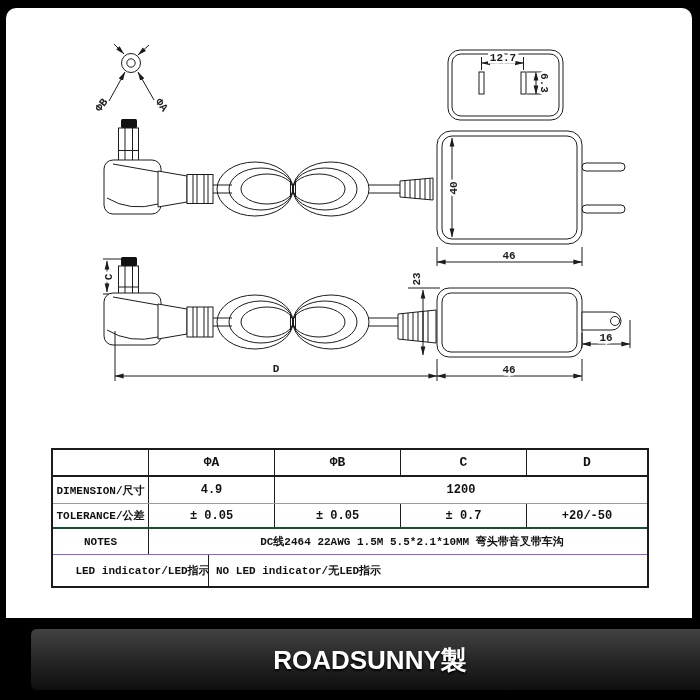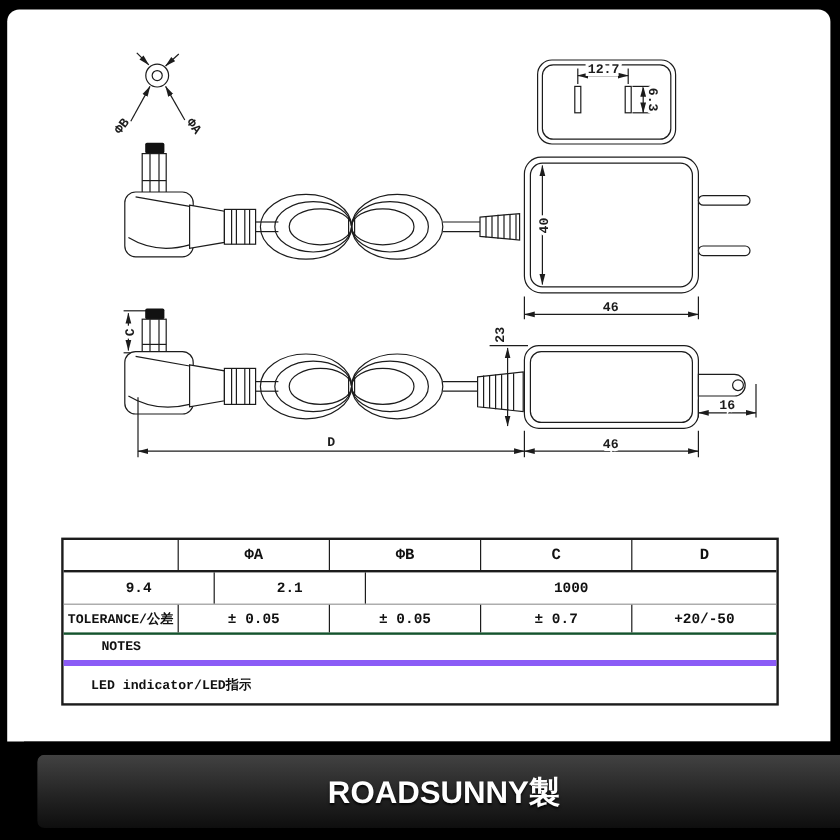--- a/index.html
+++ b/index.html
@@ -21,21 +21,21 @@
        color:#111;box-sizing:border-box;}
   .trow{display:flex;align-items:stretch;box-sizing:border-box;}
   .trow .c{display:flex;align-items:center;justify-content:center;
        border-right:1px solid #1c1c1c;box-sizing:border-box;white-space:nowrap;overflow:hidden;}
   .trow .c:last-child{border-right:none;}
   .w0{width:96px;} .w1{width:126px;} .w2{width:126px;} .w3{width:126px;} .w4{flex:1;}
   .wled{width:156px;padding-left:24px;} .wspan{flex:1;}
   .r-head{height:27px;border-bottom:2px solid #1c1c1c;font-size:13px;font-weight:bold;}
   .r-dim{height:27px;border-bottom:1px solid #9a9a9a;font-size:12px;font-weight:bold;}
   .r-tol{height:25px;border-bottom:2px solid #14532d;font-size:12px;font-weight:bold;}
-  .r-notes{height:26px;border-bottom:5px solid #8b5cf6;font-size:11px;font-weight:bold;gap:28px;}
+  .r-notes{height:26px;border-bottom:1px solid #8b5cf6;font-size:11px;font-weight:bold;gap:28px;}
   .r-led{height:31px;font-size:11px;font-weight:bold;}
   .lab{font-size:11px;font-weight:bold;}
   .r-led .c.left{justify-content:flex-start;padding-left:7px;}
   
   .footer{position:absolute;left:0;top:618px;width:700px;height:82px;background:#000;margin-left:20px;}
   .panel{position:absolute;left:10px;right:10px;top:10px;bottom:9px;border-radius:7px;
          background:linear-gradient(180deg,#424242 0%,#242424 55%,#0e0e0e 100%);
          border:1px solid #000;display:flex;align-items:center;justify-content:center;gap:9px;}
   .brand{font-weight:900;font-size:26px;line-height:1;color:#fff;
          text-shadow:0 2px 2px rgba(0,0,0,.9);letter-spacing:0;}
@@ -199,36 +199,38 @@
 
 <div class="tbl">
   <div class="trow r-head">
     <div class="c w0 lab"></div>
     <div class="c w1">ΦA</div>
     <div class="c w2">ΦB</div>
     <div class="c w3">C</div>
     <div class="c w4">D</div>
   </div>
   <div class="trow r-dim">
-    <div class="c w1">9.4</div>
-    <div class="c w2">2.1</div>
-    <div class="c w4">1000</div>
+    <div class="c w0 lab">DIMENSION/尺寸</div>
+    <div class="c w1">4.9</div>
+    <div class="c w4">1200</div>
   </div>
   <div class="trow r-tol">
     <div class="c w0 lab">TOLERANCE/公差</div>
     <div class="c w1">± 0.05</div>
     <div class="c w2">± 0.05</div>
     <div class="c w3">± 0.7</div>
     <div class="c w4">+20/-50</div>
   </div>
   <div class="trow r-notes">
     <div class="c w0 lab">NOTES</div>
+    <div class="c wspan">DC线2464 22AWG 1.5M 5.5*2.1*10MM 弯头带音叉带车沟</div>
   </div>
   <div class="trow r-led">
     <div class="c wled lab">LED indicator/LED指示</div>
+    <div class="c wspan left">NO LED indicator/无LED指示</div>
   </div>
 </div>
 
 <div class="footer">
   <div class="panel">
     <span class="brand">ROADSUNNY製</span>
   </div>
 </div>
 
 </body></html>

